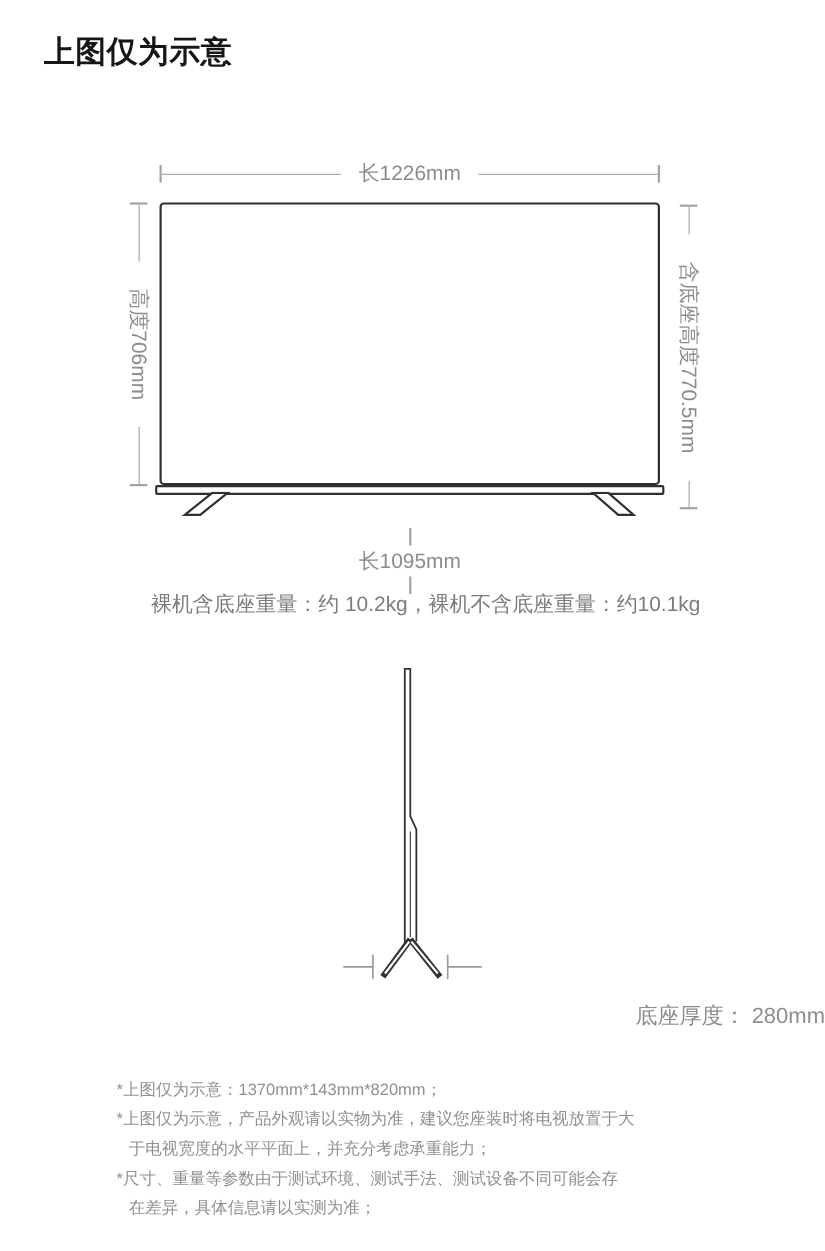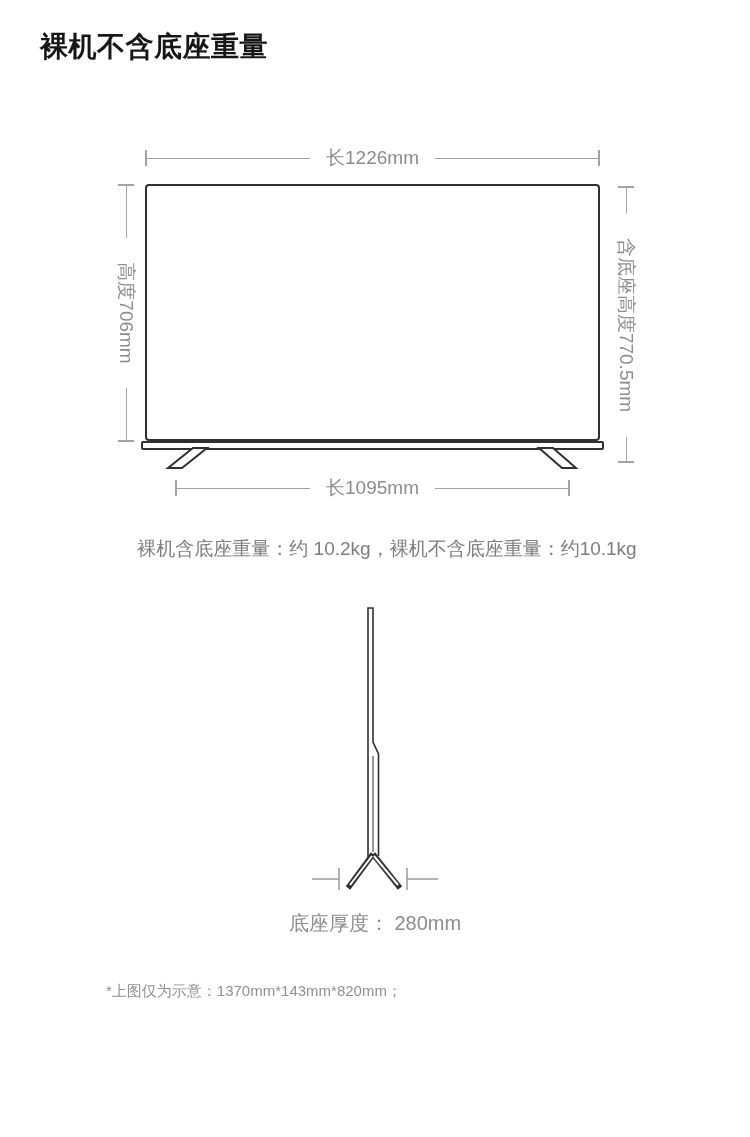--- a/index.html
+++ b/index.html
@@ -27,33 +27,33 @@
   .tv-panel{position:absolute;left:145px;top:184px;width:455px;height:257px;
         border:2px solid #303030;border-radius:4px;background:#fff;box-sizing:border-box;}
   .tv-bar{position:absolute;left:141px;top:441px;width:463px;height:9px;
         border:2px solid #303030;border-radius:2px;background:#fff;box-sizing:border-box;}
   .foot{position:absolute;}
 
   .weight{position:absolute;left:12px;top:536px;width:100%;text-align:center;
         font-size:19px;color:#7d7d7d;}
 
   .side-svg{position:absolute;left:310px;top:600px;}
-  .base-label{position:absolute;left:0;top:910px;width:100%;text-align:center;
+  .base-label{position:absolute;left:0;top:910px;width:100%;text-align:right;
         font-size:20px;color:#8c8c8c;}
 
   .footnotes{position:absolute;left:106px;top:977px;width:580px;
         font-size:15px;line-height:27px;color:#909090;}
   .footnotes p{margin:0;white-space:pre-line;padding-left:11px;text-indent:-11px;}
 </style>
 </head>
 <body>
 
 <div class="screen">
 
-  <div class="title">裸机不含底座重量</div>
+  <div class="title">上图仅为示意</div>
 
   <div class="hdim" style="left:145px;top:150px;width:455px;height:16px;">
     <div class="tick"></div>
     <div class="line"></div>
     <div class="label">长1226mm</div>
     <div class="line"></div>
     <div class="tick"></div>
   </div>
 
   <div class="tv-panel"></div>
@@ -78,21 +78,21 @@
   <div class="vdim" style="left:614px;top:186px;width:24px;height:277px;">
     <div class="tick"></div>
     <div class="line"></div>
     <div class="vlabel" style="height:224px;">
       <span>含底座高度770.5mm</span>
     </div>
     <div class="line"></div>
     <div class="tick"></div>
   </div>
 
-  <div class="hdim" style="left:175px;top:480px;width:395px;height:16px;">
+  <div class="hdim" style="left:175px;top:480px;width:395px;height:16px;flex-direction:column;">
     <div class="tick"></div>
     <div class="line"></div>
     <div class="label">长1095mm</div>
     <div class="line"></div>
     <div class="tick"></div>
   </div>
 
   <div class="weight">裸机含底座重量：约 10.2kg，裸机不含底座重量：约10.1kg</div>
 
   <svg class="side-svg" width="140" height="295" viewBox="0 0 140 295">
@@ -105,15 +105,19 @@
     <line x1="2" y1="279" x2="29" y2="279" stroke="#9a9a9a" stroke-width="1.5"></line>
     <line x1="29" y1="268" x2="29" y2="290" stroke="#9a9a9a" stroke-width="1.5"></line>
     <line x1="97" y1="268" x2="97" y2="290" stroke="#9a9a9a" stroke-width="1.5"></line>
     <line x1="97" y1="279" x2="128" y2="279" stroke="#9a9a9a" stroke-width="1.5"></line>
   </svg>
 
   <div class="base-label">底座厚度： 280mm</div>
 
   <div class="footnotes">
     <p>*上图仅为示意：1370mm*143mm*820mm；</p>
+    <p>*上图仅为示意，产品外观请以实物为准，建议您座装时将电视放置于大
+于电视宽度的水平平面上，并充分考虑承重能力；</p>
+    <p>*尺寸、重量等参数由于测试环境、测试手法、测试设备不同可能会存
+在差异，具体信息请以实测为准；</p>
   </div>
 
 </div>
 
 </body></html>

